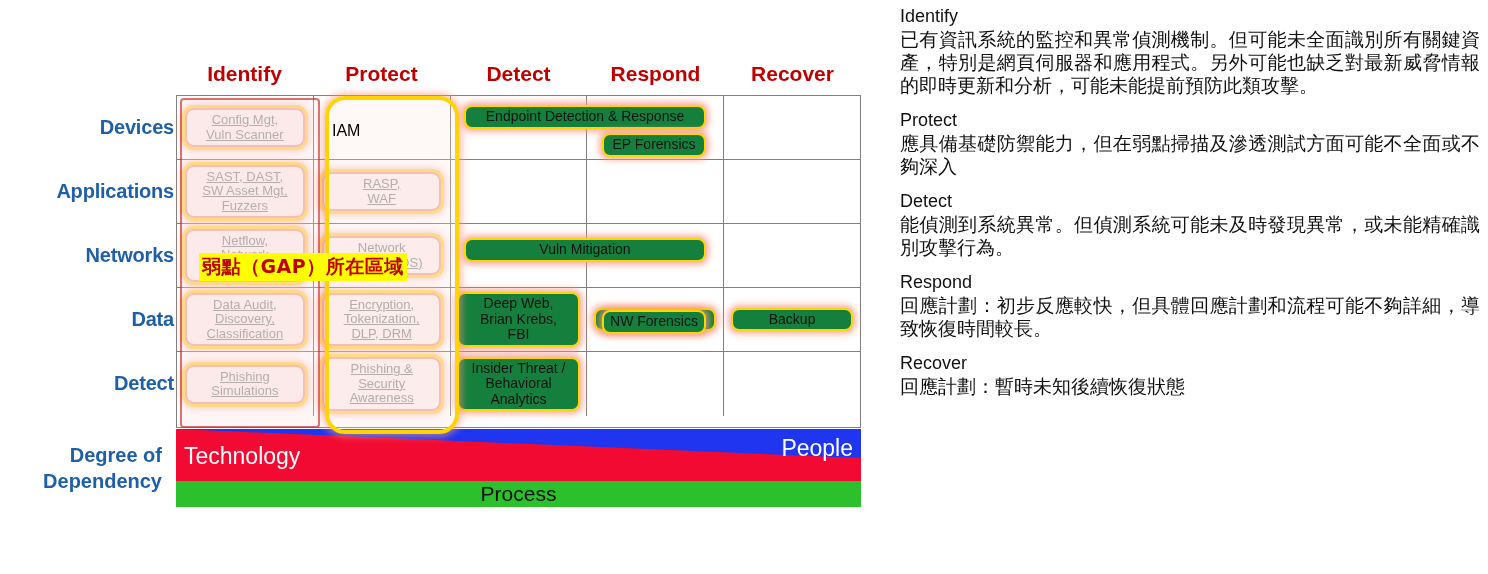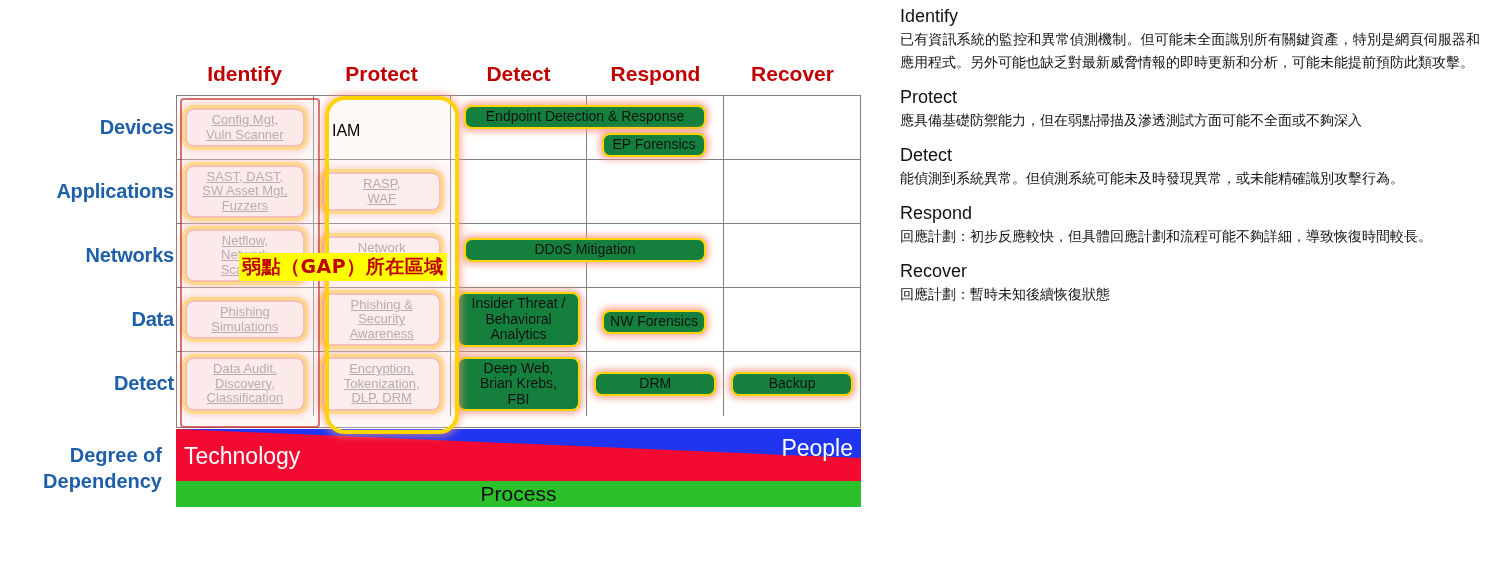--- a/index.html
+++ b/index.html
@@ -78,21 +78,20 @@
     box-shadow:0 0 7px 3px rgba(246,150,130,.6);
     background:rgba(252,228,224,.25);
   }
 
   
   #gap-annotation{
     position:absolute;left:199px;top:253px;z-index:40;
     background:#FFFF00;color:#C00000;font-weight:bold;font-size:19px;
     padding:1px 3px;white-space:nowrap;letter-spacing:.5px;
     font-family:"DejaVu Sans","Liberation Sans",sans-serif;
-    margin-left:40px;
   }
 
   
   #dep-bar{position:absolute;left:176px;top:429px;width:685px;height:78px;}
   .dep-band{position:absolute;left:0;width:100%;}
   #band-blue{top:0;height:52px;background:#1F35F0;}
   #band-red{
     top:0;height:52px;
     background:#F20A32;
     clip-path:polygon(0 0,100% 56%,100% 100%,0 100%);
@@ -114,21 +113,21 @@
   #text-panel{
     position:absolute;left:900px;top:6px;width:580px;height:566px;
     font-family:"DejaVu Sans","Liberation Sans",sans-serif;
   }
   .sec{margin-bottom:13px;}
   .sec-title{
     font-size:18px;color:#111;margin-bottom:1px;
     font-family:"Liberation Sans",sans-serif;
   }
   .sec-body{
-    font-size:14px;line-height:23px;color:#111;
+    font-size:19px;line-height:23px;color:#111;
     text-align:justify;
   }
 </style>
 </head>
 <body>
 
 <div id="matrix-panel">
 
   <div class="row-labels">
     <div class="row-label">Devices</div>
@@ -182,61 +181,61 @@
       <div class="grid-cell">
         <div class="cap faded">Network<br>(FW, IPS/IDS)</div>
       </div>
       <div class="grid-cell"></div>
       <div class="grid-cell"></div>
       <div class="grid-cell"></div>
     </div>
 
     <div class="grid-row">
       <div class="grid-cell">
+        <div class="cap faded">Data Audit,<br>Discovery,<br>Classification</div>
+      </div>
+      <div class="grid-cell">
+        <div class="cap faded">Encryption,<br>Tokenization,<br>DLP, DRM</div>
+      </div>
+      <div class="grid-cell">
+        <div class="cap solid">Deep Web,<br>Brian Krebs,<br>FBI</div>
+      </div>
+      <div class="grid-cell">
+        <div class="cap solid">DRM</div>
+      </div>
+      <div class="grid-cell">
+        <div class="cap solid">Backup</div>
+      </div>
+    </div>
+
+    <div class="grid-row">
+      <div class="grid-cell">
         <div class="cap faded">Phishing<br>Simulations</div>
       </div>
       <div class="grid-cell">
         <div class="cap faded">Phishing &amp;<br>Security<br>Awareness</div>
       </div>
       <div class="grid-cell">
         <div class="cap solid">Insider Threat /<br>Behavioral<br>Analytics</div>
       </div>
       <div class="grid-cell"></div>
       <div class="grid-cell"></div>
-    </div>
-
-    <div class="grid-row">
-      <div class="grid-cell">
-        <div class="cap faded">Data Audit,<br>Discovery,<br>Classification</div>
-      </div>
-      <div class="grid-cell">
-        <div class="cap faded">Encryption,<br>Tokenization,<br>DLP, DRM</div>
-      </div>
-      <div class="grid-cell">
-        <div class="cap solid">Deep Web,<br>Brian Krebs,<br>FBI</div>
-      </div>
-      <div class="grid-cell">
-        <div class="cap solid">DRM</div>
-      </div>
-      <div class="grid-cell">
-        <div class="cap solid">Backup</div>
-      </div>
     </div>
   </div>
 
   <div class="group-outline" id="identify-group"></div>
   <div class="group-outline" id="protect-group"></div>
 
   <div class="span-box" style="left:332px;top:104px;width:112px;"><br>    IAM<br>  </div>
 
   <div class="span-box cap solid" style="left:464px;top:105px;width:242px;">Endpoint Detection &amp; Response</div>
 
   <div class="span-box cap solid" style="left:602px;top:133px;width:104px;">EP Forensics</div>
 
-  <div class="span-box cap solid" style="left:464px;top:238px;width:242px;">DDoS Mitigation</div>
+  <div class="span-box cap solid" style="left:464px;top:238px;width:242px;">Vuln Mitigation</div>
 
   <div class="span-box cap solid" style="left:602px;top:262px;width:104px;margin-top:48px;">NW Forensics</div>
 
   <div id="gap-annotation">弱點（GAP）所在區域</div>
 
   <div id="dep-bar">
     <div class="dep-band" id="band-blue"></div>
     <div class="dep-band" id="band-red"></div>
     <div class="dep-band" id="band-green"></div>
     <div id="label-technology">Technology</div>

